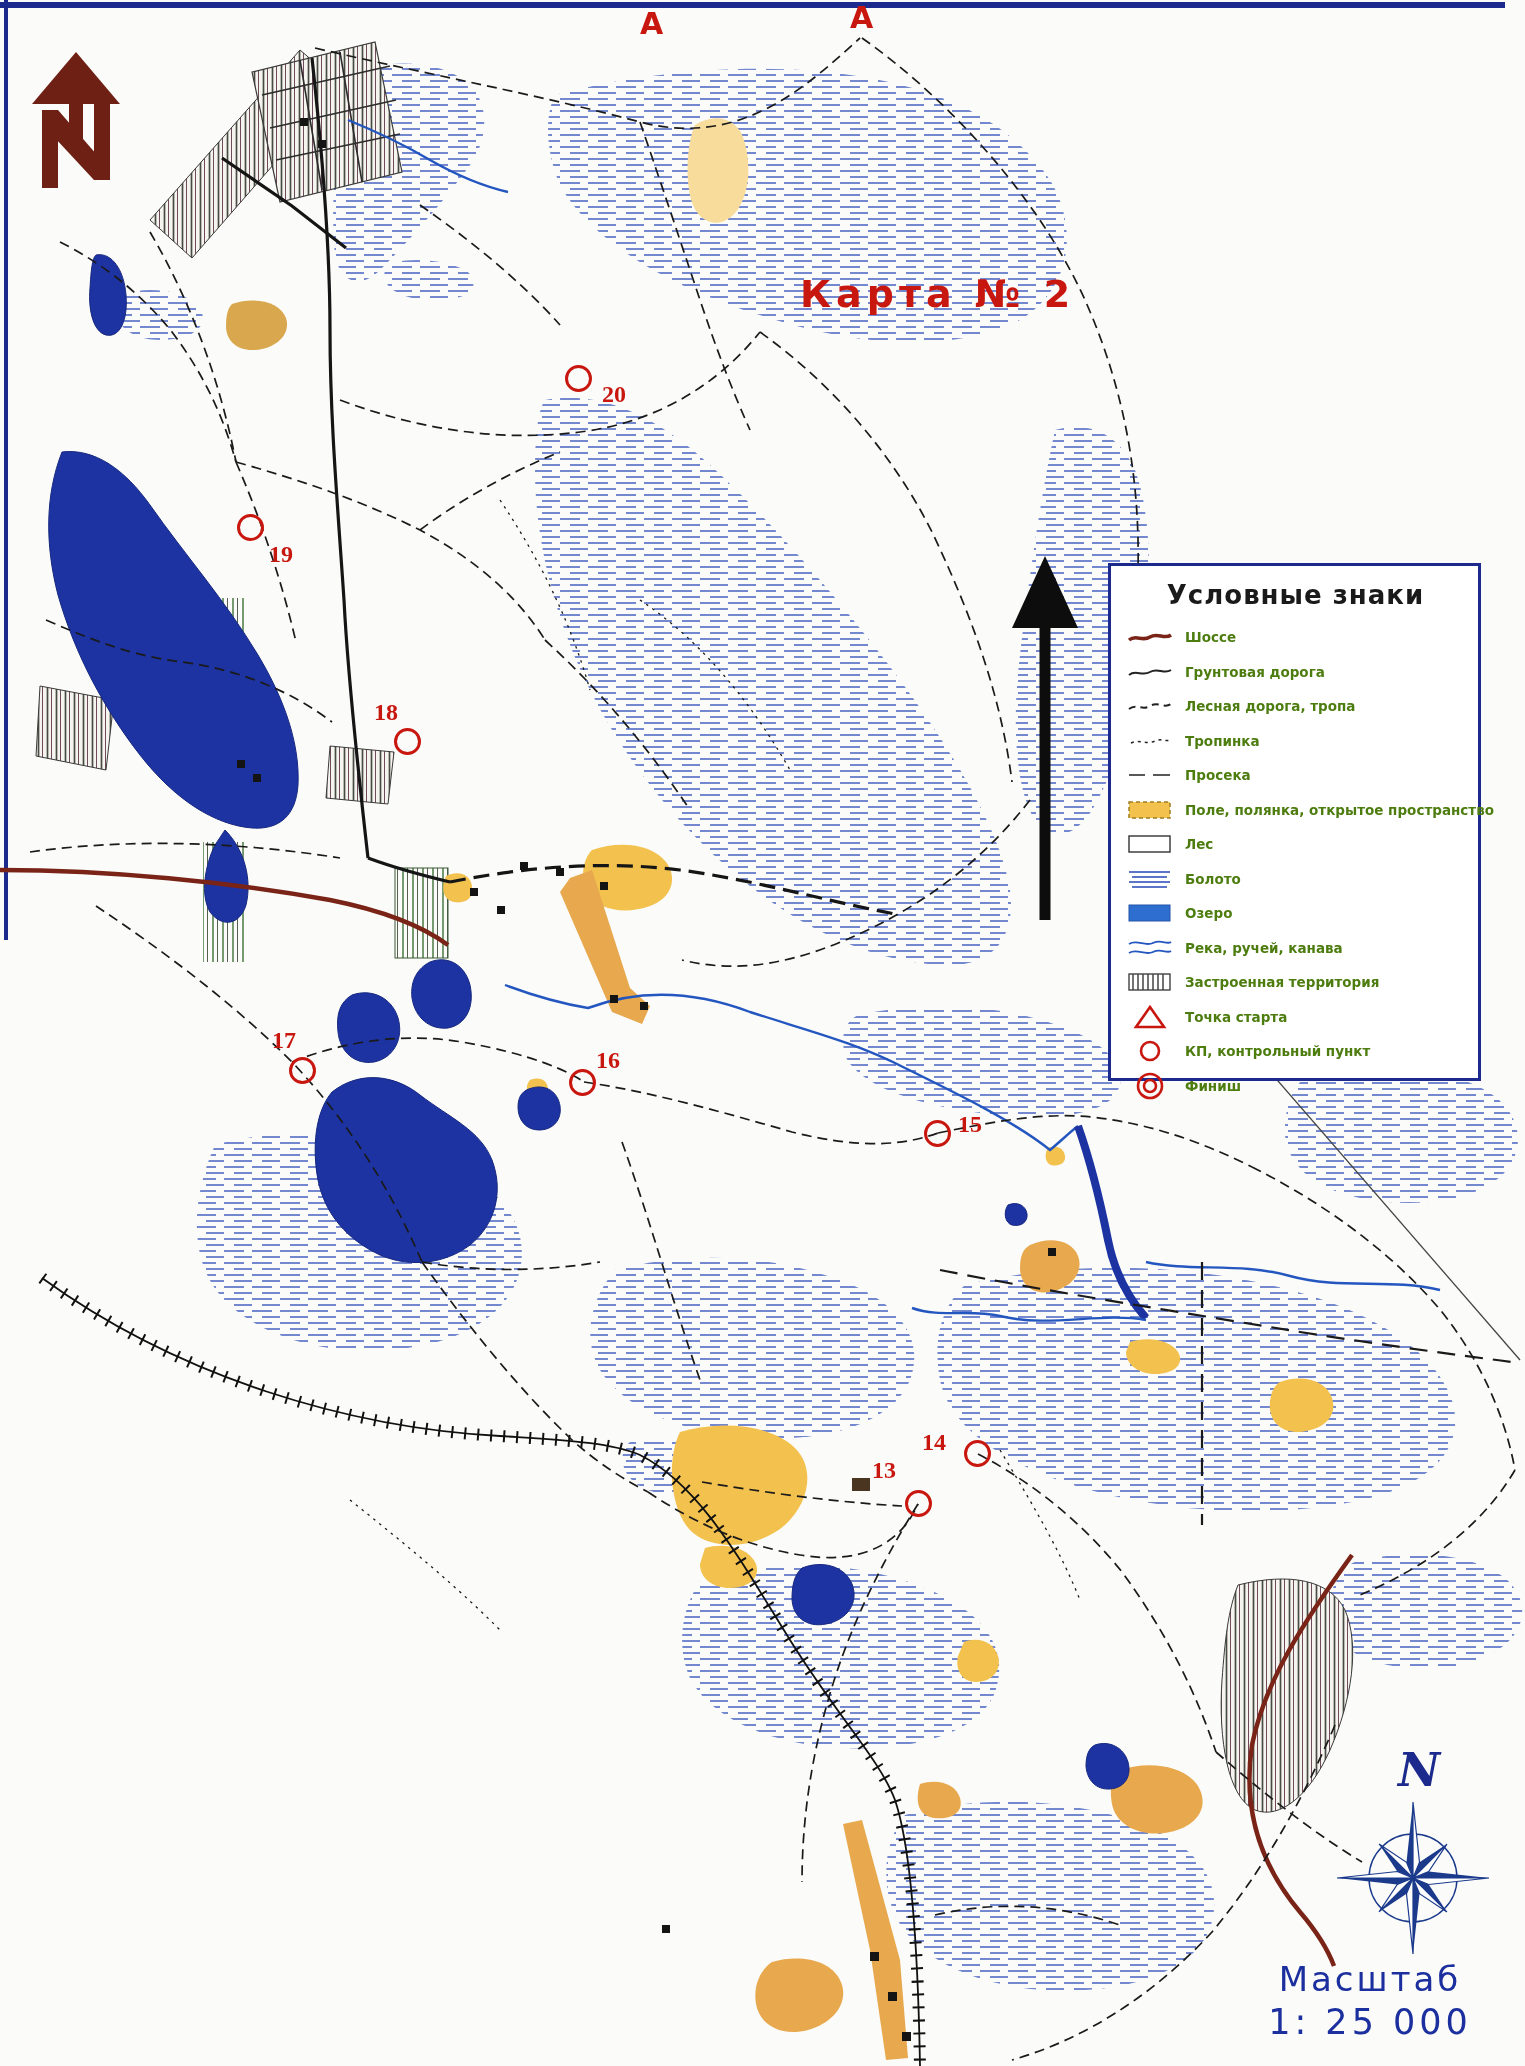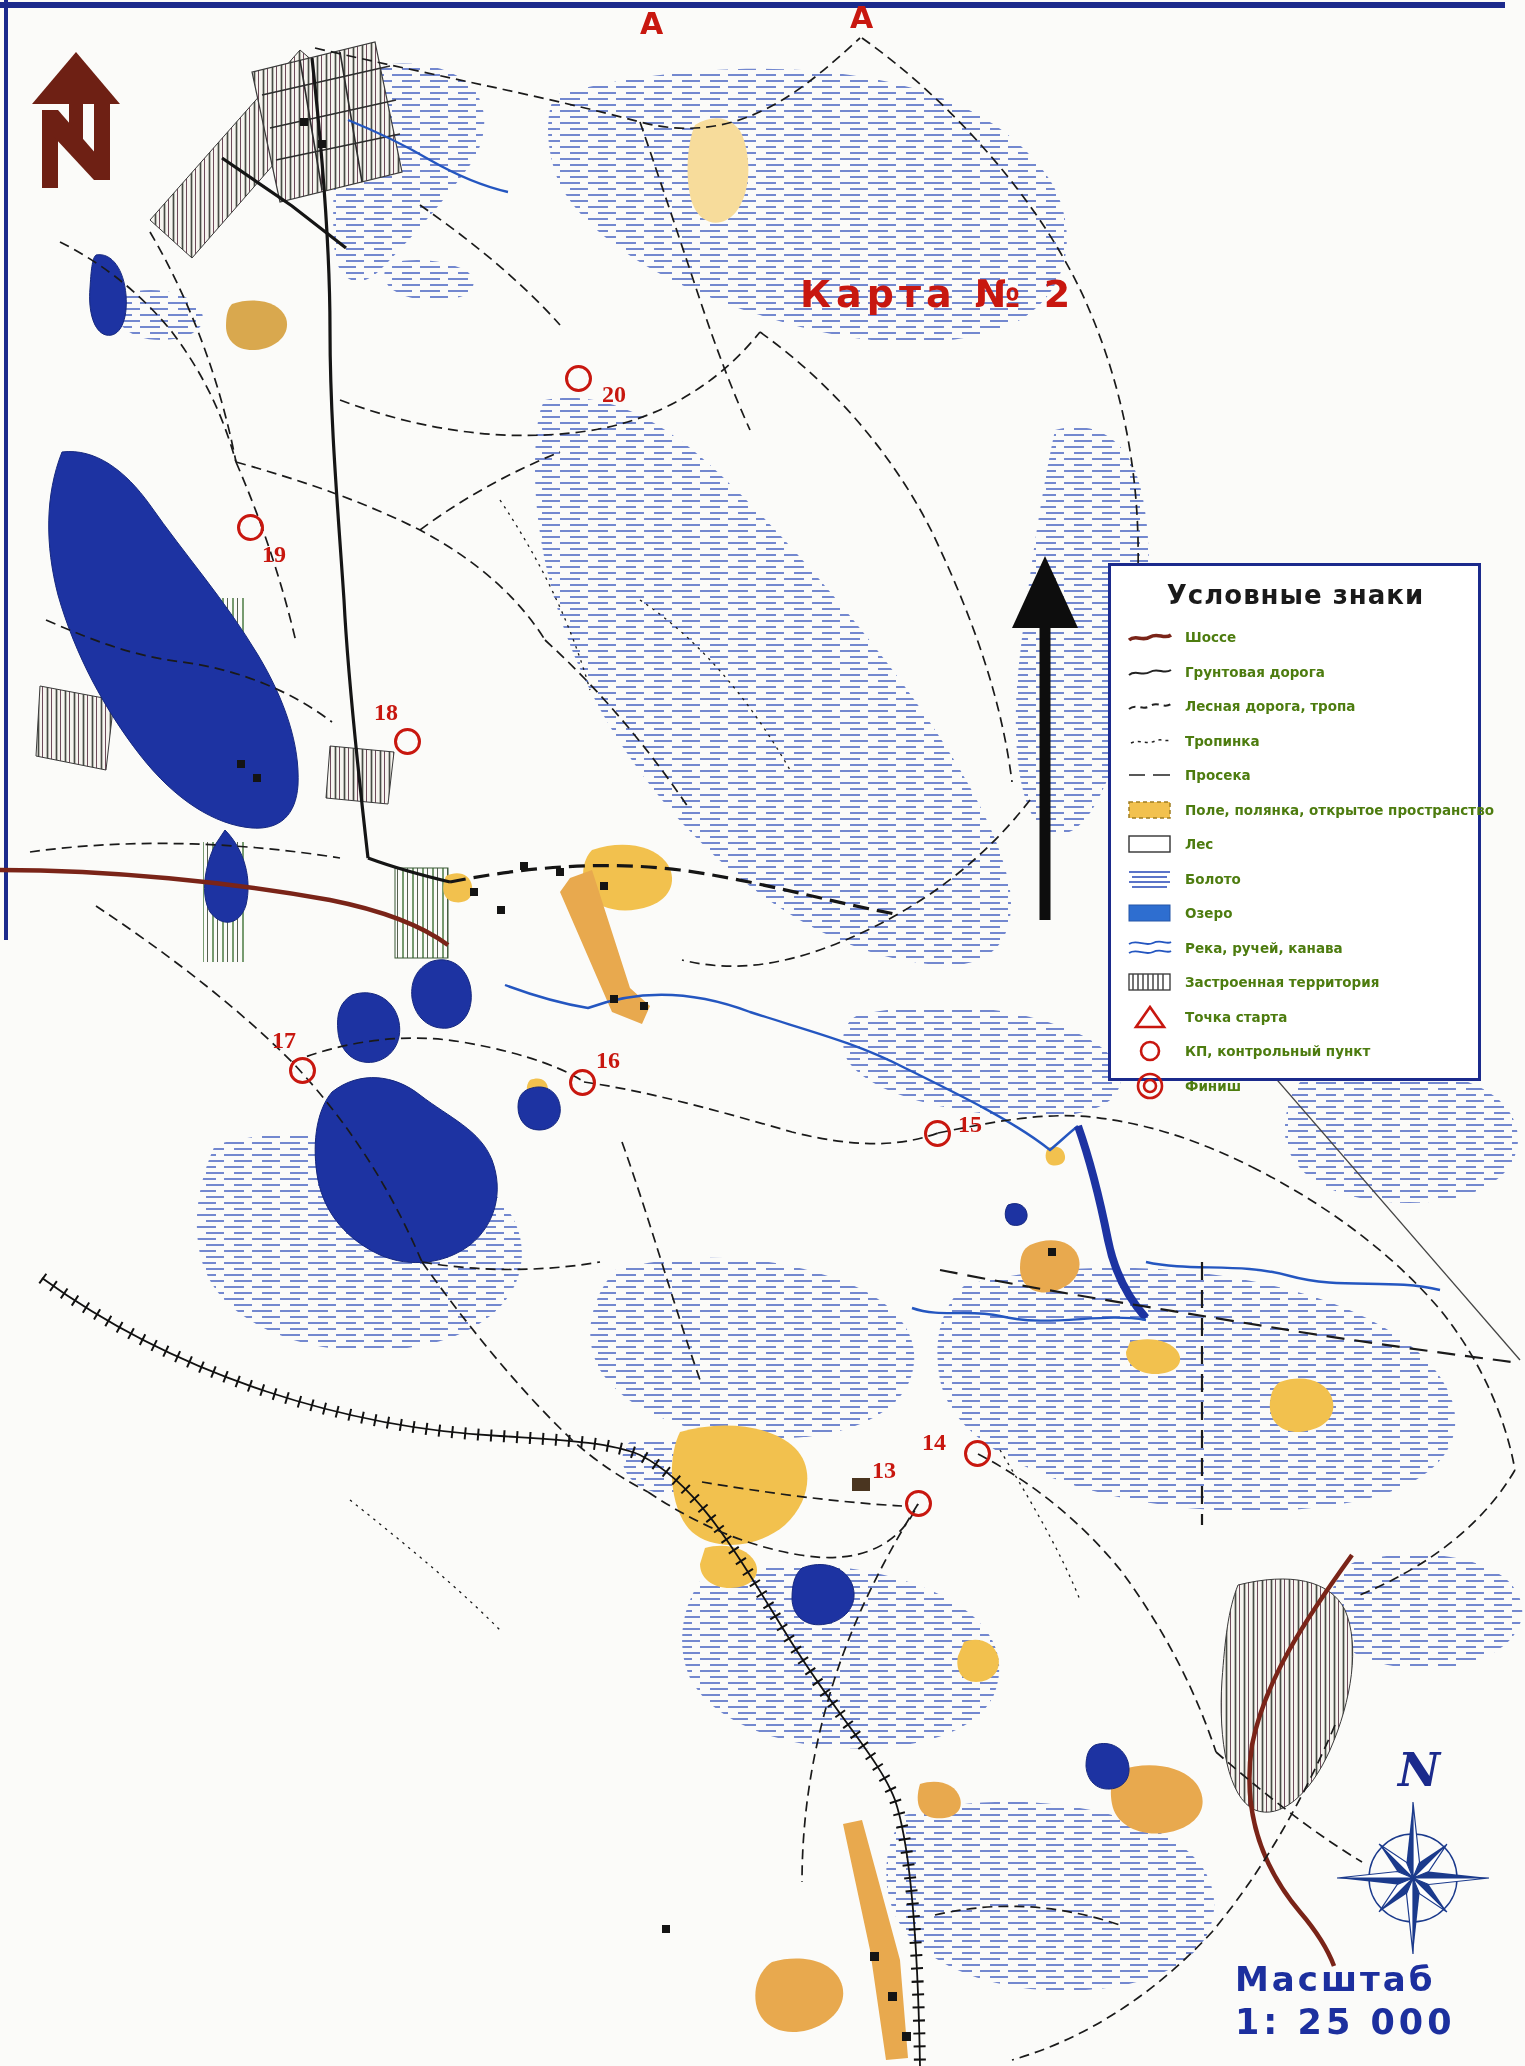--- a/index.html
+++ b/index.html
@@ -22,22 +22,22 @@
   .legend-row{display:flex;align-items:center;height:34.5px;gap:8px;}
   .legend-sym{width:54px;flex:0 0 54px;display:flex;justify-content:center;align-items:center;}
   .legend-lbl{font-size:13.5px;font-weight:700;color:#4d7c0f;white-space:nowrap;}
   
   #north-arrow{position:absolute;left:1000px;top:550px;}
   
   #compass{position:absolute;left:1323px;top:1738px;}
   #compass-n{font-family:"DejaVu Serif","Liberation Serif",serif;font-style:italic;
              font-weight:700;font-size:46px;fill:var(--frame);}
   
-  #scale-block{position:absolute;left:1235px;top:1958px;width:270px;text-align:left;
-               color:var(--scaleblue);font-weight:700;line-height:1.25;}
+  #scale-block{position:absolute;left:1235px;top:1958px;width:270px;text-align:center;
+               color:var(--scaleblue);font-weight:400;line-height:1.25;}
   #scale-label{font-size:34px;letter-spacing:3px;}
   #scale-value{font-size:35px;letter-spacing:4px;}
   
   #watermark{position:absolute;left:110px;top:1898px;color:#ffffff;font-weight:700;
              text-shadow:2px 3px 2px rgba(95,95,95,.65),5px 7px 9px rgba(70,70,70,.4);
              line-height:1.18;letter-spacing:2px;}
   #watermark div{font-size:58px;}
   
   #nt-logo{position:absolute;left:30px;top:48px;}
 </style>
@@ -250,21 +250,21 @@
       <div class="cp-label" style="left: 922px; top: 1430px;">14</div>
       <div class="cp-circle" style="left: 923.5px; top: 1119.5px;"></div>
       <div class="cp-label" style="left: 958px; top: 1112px;">15</div>
       <div class="cp-circle" style="left: 568.5px; top: 1068.5px;"></div>
       <div class="cp-label" style="left: 596px; top: 1048px;">16</div>
       <div class="cp-circle" style="left: 288.5px; top: 1056.5px;"></div>
       <div class="cp-label" style="left: 272px; top: 1028px; text-align: center;">17</div>
       <div class="cp-circle" style="left: 393.5px; top: 727.5px;"></div>
       <div class="cp-label" style="left: 374px; top: 700px;">18</div>
       <div class="cp-circle" style="left: 236.5px; top: 513.5px;"></div>
-      <div class="cp-label" style="left: 262px; top: 542px; text-align: center;">19</div>
+      <div class="cp-label" style="left: 269px; top: 542px; text-align: center;">19</div>
       <div class="cp-circle" style="left: 564.5px; top: 364.5px;"></div>
       <div class="cp-label" style="left: 602px; top: 382px;">20</div>
     </div>
 
   <div id="north-arrow">
     <svg width="90" height="380" viewBox="0 0 90 380">
       <polygon points="12,78 45,6 78,78" fill="#0d0d0d"></polygon>
       <rect x="39.5" y="74" width="11" height="296" fill="#0d0d0d"></rect>
     </svg>
   </div>

